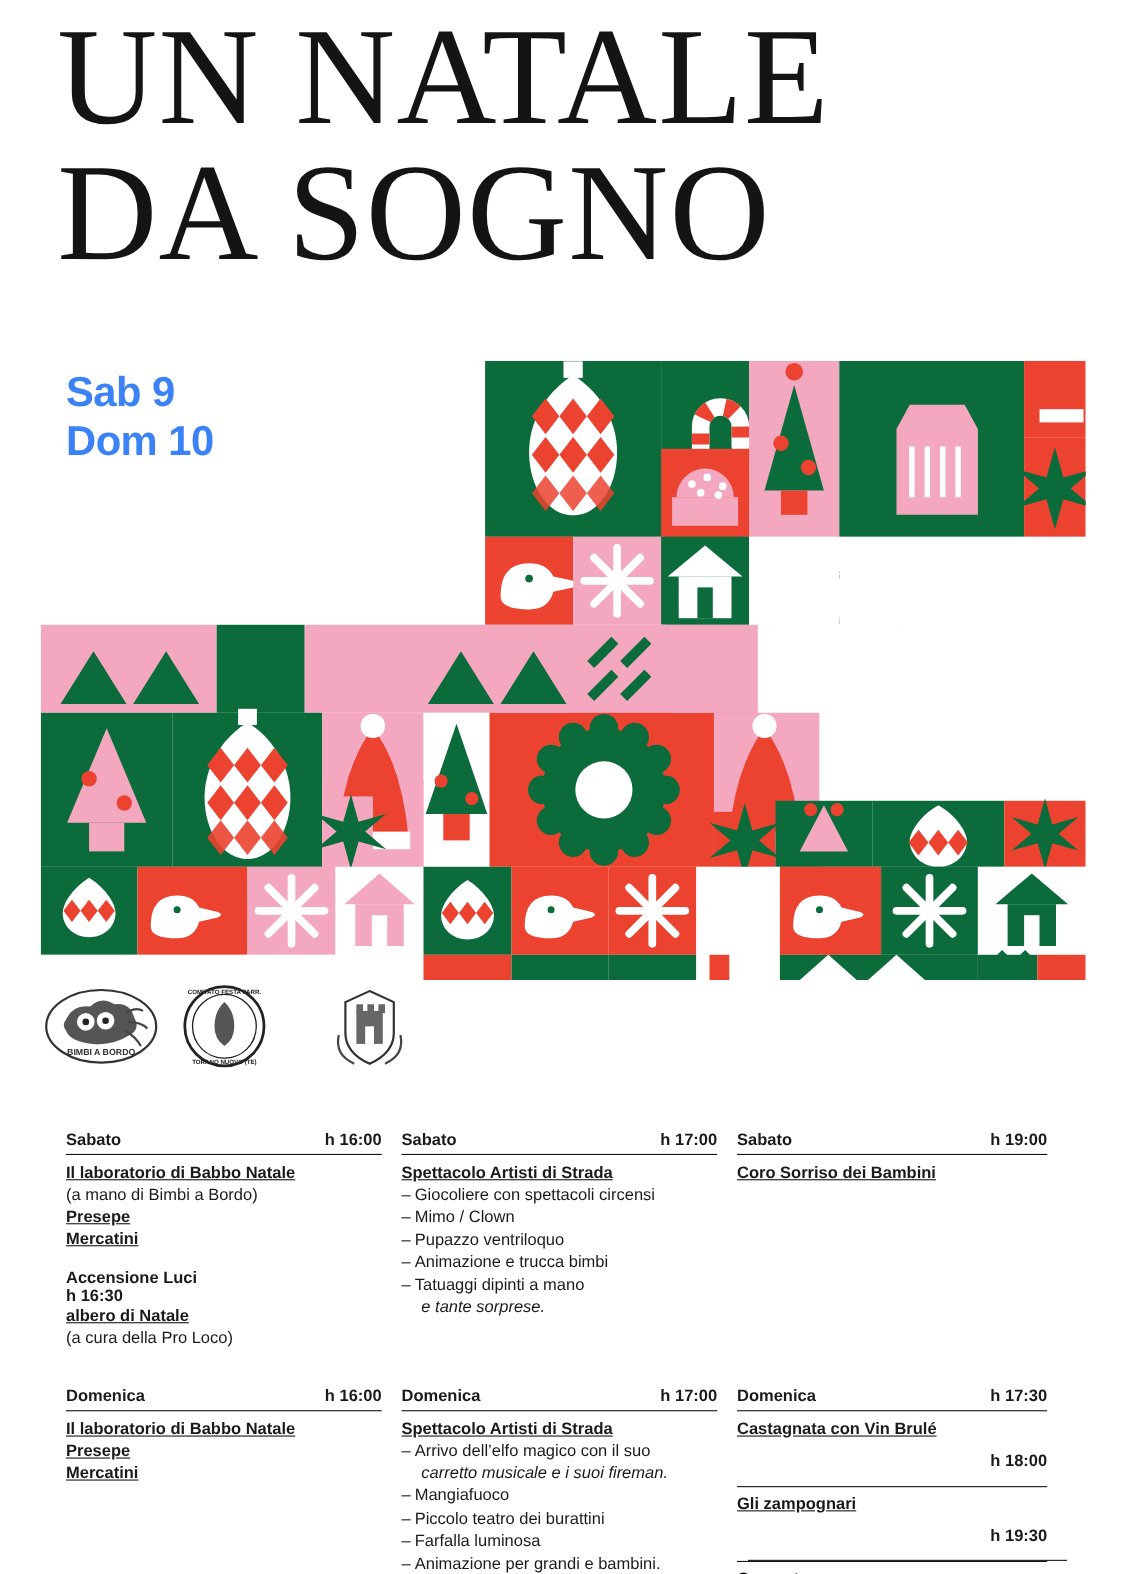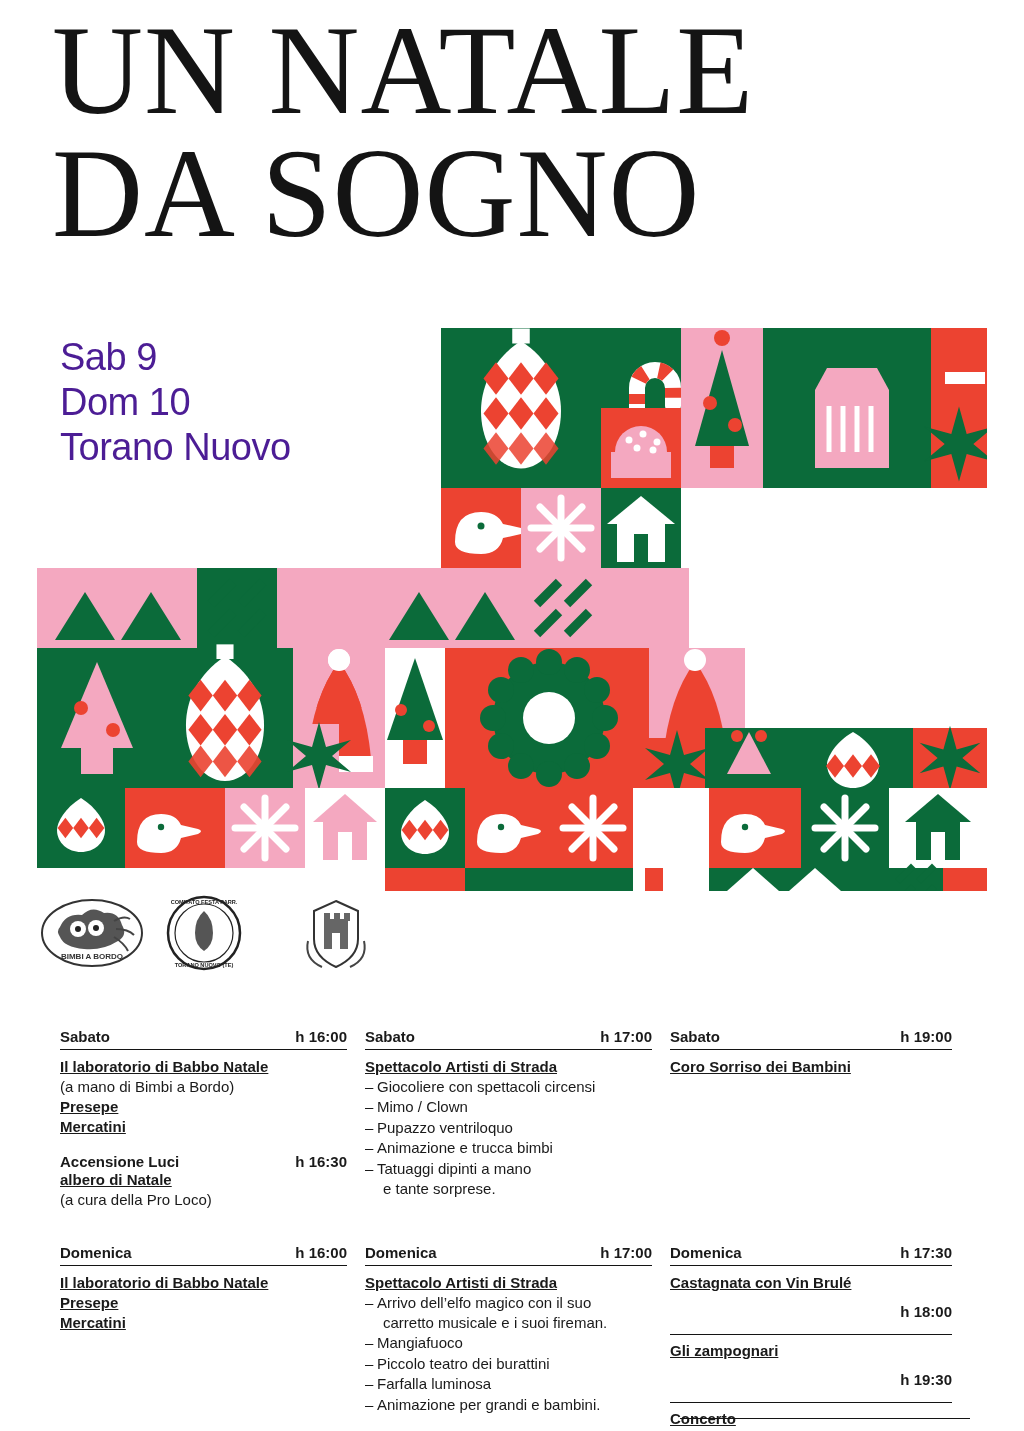--- a/index.html
+++ b/index.html
@@ -36,24 +36,24 @@
   .title-line.l2 { font-size: 126px; margin-top: 6px; }
 
   
   .date-block {
     position: absolute;
     top: 335px;
     left: 60px;
     width: 360px;
   }
   .date-line {
-    font-weight: normal;
+    font-weight: bold;
     font-size: 38px;
     line-height: 1.19;
-    color: #4c1d95;
+    color: #3b82f6;
     letter-spacing: -0.5px;
   }
 
   
   .organizer {
     position: absolute;
     top: 512px;
     left: 700px;
     width: 240px;
     font-size: 14.5px;
@@ -124,30 +124,31 @@
     line-height: 1.36;
     padding-left: 12px;
     position: relative;
   }
   .bullets li::before {
     content: "–";
     position: absolute;
     left: 0;
     top: 0;
   }
-  .bullets li.cont { padding-left: 18px; }
+  .bullets li.cont { padding-left: 18px; font-style: italic; }
   .bullets li.cont::before { content: ""; }
 
   .subhead {
     display: flex;
     justify-content: space-between;
     align-items: flex-start;
     font-weight: bold;
     font-size: 15px;
     margin-top: 16px;
+    flex-direction: column;
   }
 
   .timeline-row {
     display: flex;
     justify-content: flex-end;
     font-weight: bold;
     font-size: 15px;
     border-bottom: 1.5px solid #141414;
     padding-bottom: 14px;
     margin-top: 10px;
@@ -168,21 +169,20 @@
 <body>
 
 <div class="title-block">
   <div class="title-line l1">UN NATALE</div>
   <div class="title-line l2">DA SOGNO</div>
 </div>
 
 <div class="date-block">
   <div class="date-line">Sab 9</div>
   <div class="date-line">Dom 10</div>
-  <div class="date-line">Torano Nuovo</div>
 </div>
 
 <div class="organizer">
   <div>Organizzato dal</div>
   <div>Comitato Feste in</div>
   <div>collaborazione con</div>
   <div>Bimbi a Bordo</div>
   <div>e con il patrocinio del</div>
   <div>Comune di Torano Nuovo.</div>
 </div>

